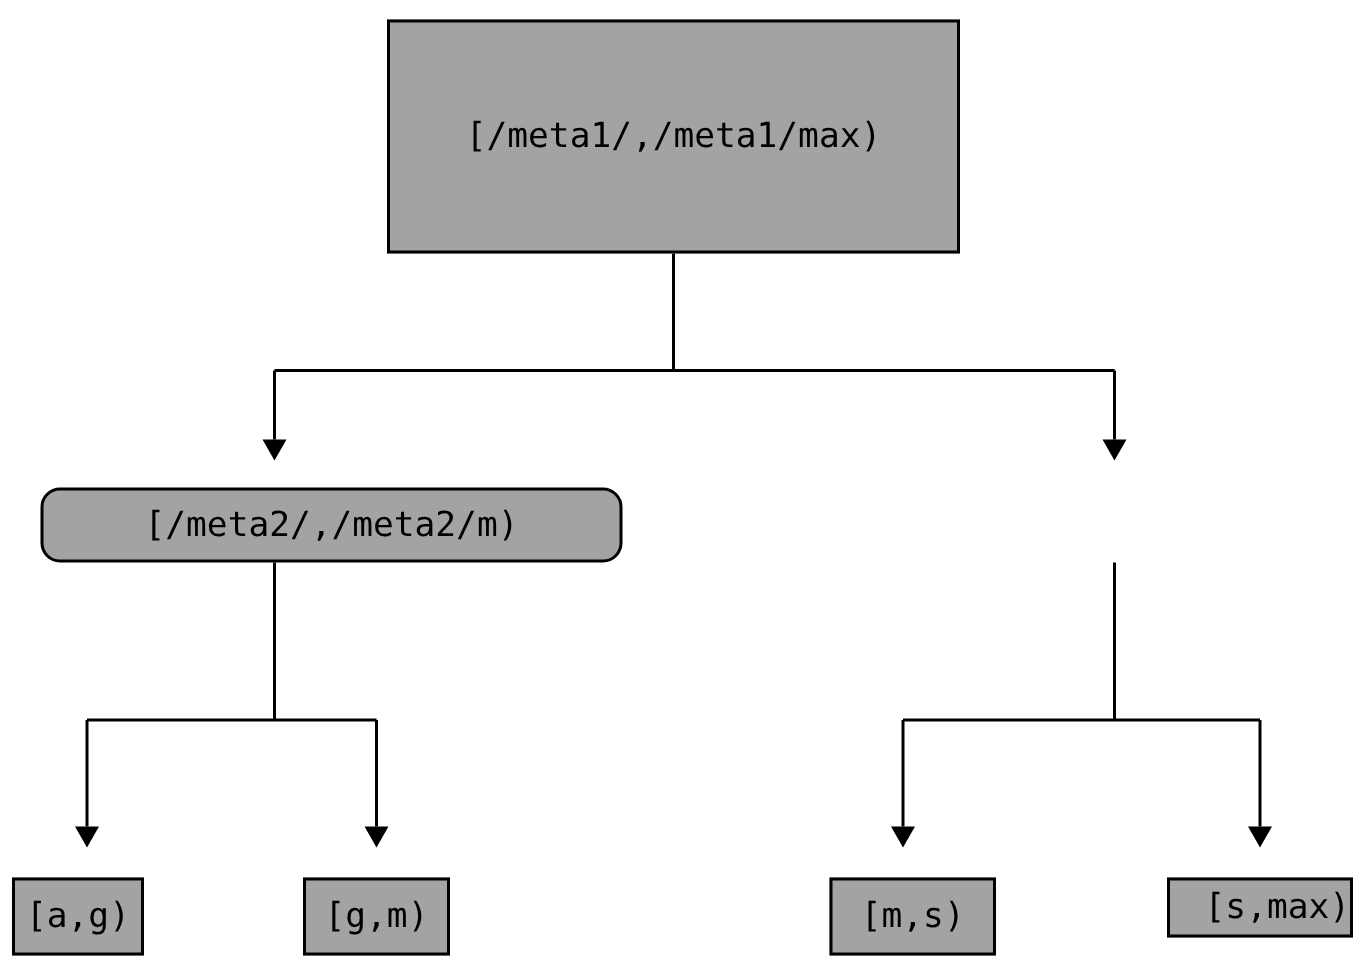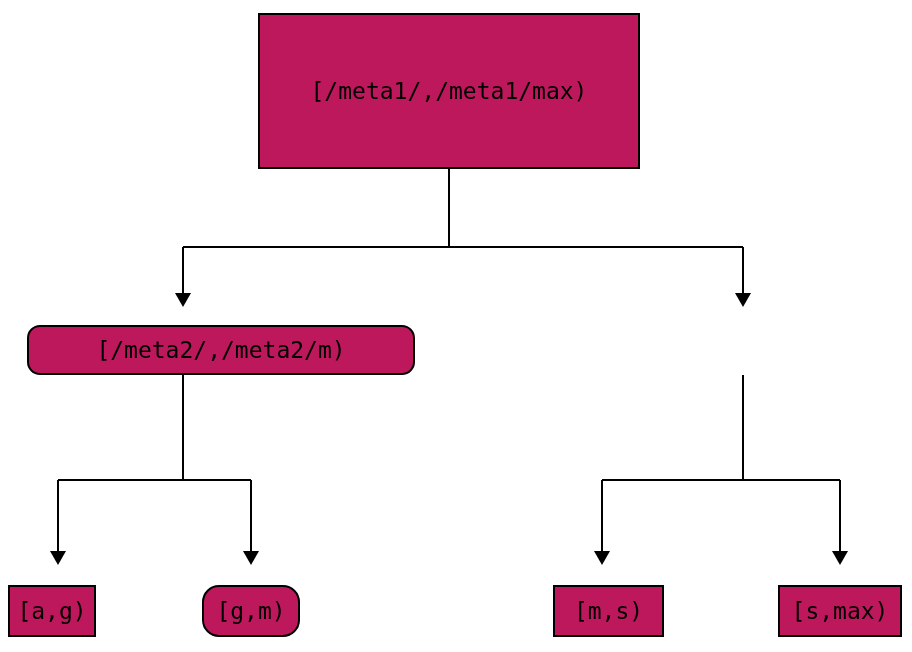--- a/index.html
+++ b/index.html
@@ -28,36 +28,36 @@
     stroke-width: 2;
   }
   .connectors polygon {
     fill: #000000;
     stroke: none;
   }
   .node {
     position: absolute;
     box-sizing: border-box;
     border: 2px solid #000000;
-    background: #be185d;
+    background: #a3a3a3;
     display: flex;
     align-items: center;
     justify-content: center;
     color: #000000;
     font-size: 23px;
     line-height: 1;
     white-space: nowrap;
   }
   .node-root  { left: 258px; top: 13px;  width: 382px; height: 156px; }
   .node-l2a   { left: 27px;  top: 325px; width: 388px; height: 50px; border-radius: 13px; }
   .node-l2b   { left: 582px; top: 325px; width: 322px; height: 50px; }
   .node-leaf0 { left: 8px;   top: 585px; width: 88px; height: 52px; }
-  .node-leaf1 { left: 202px; top: 585px; width: 98px;  height: 52px; border-radius: 17px; }
+  .node-leaf1 { left: 202px; top: 585px; width: 98px;  height: 52px; }
   .node-leaf2 { left: 553px; top: 585px; width: 111px;  height: 52px; }
-  .node-leaf3 { left: 778px; top: 585px; width: 124px; height: 52px; }
+  .node-leaf3 { left: 778px; top: 585px; width: 124px; height: 40px; justify-content: flex-end; }
 </style>
 </head>
 <body>
 
 <div class="canvas">
 
   <svg class="connectors" width="912" height="652" viewBox="0 0 912 652" xmlns="http://www.w3.org/2000/svg">
 
     <path d="M449,169 V247 M183,247 H743 M183,247 V293 M743,247 V293" stroke="#000000"></path>
     <polygon points="175,293 191,293 183,307" fill="#000000"></polygon>

